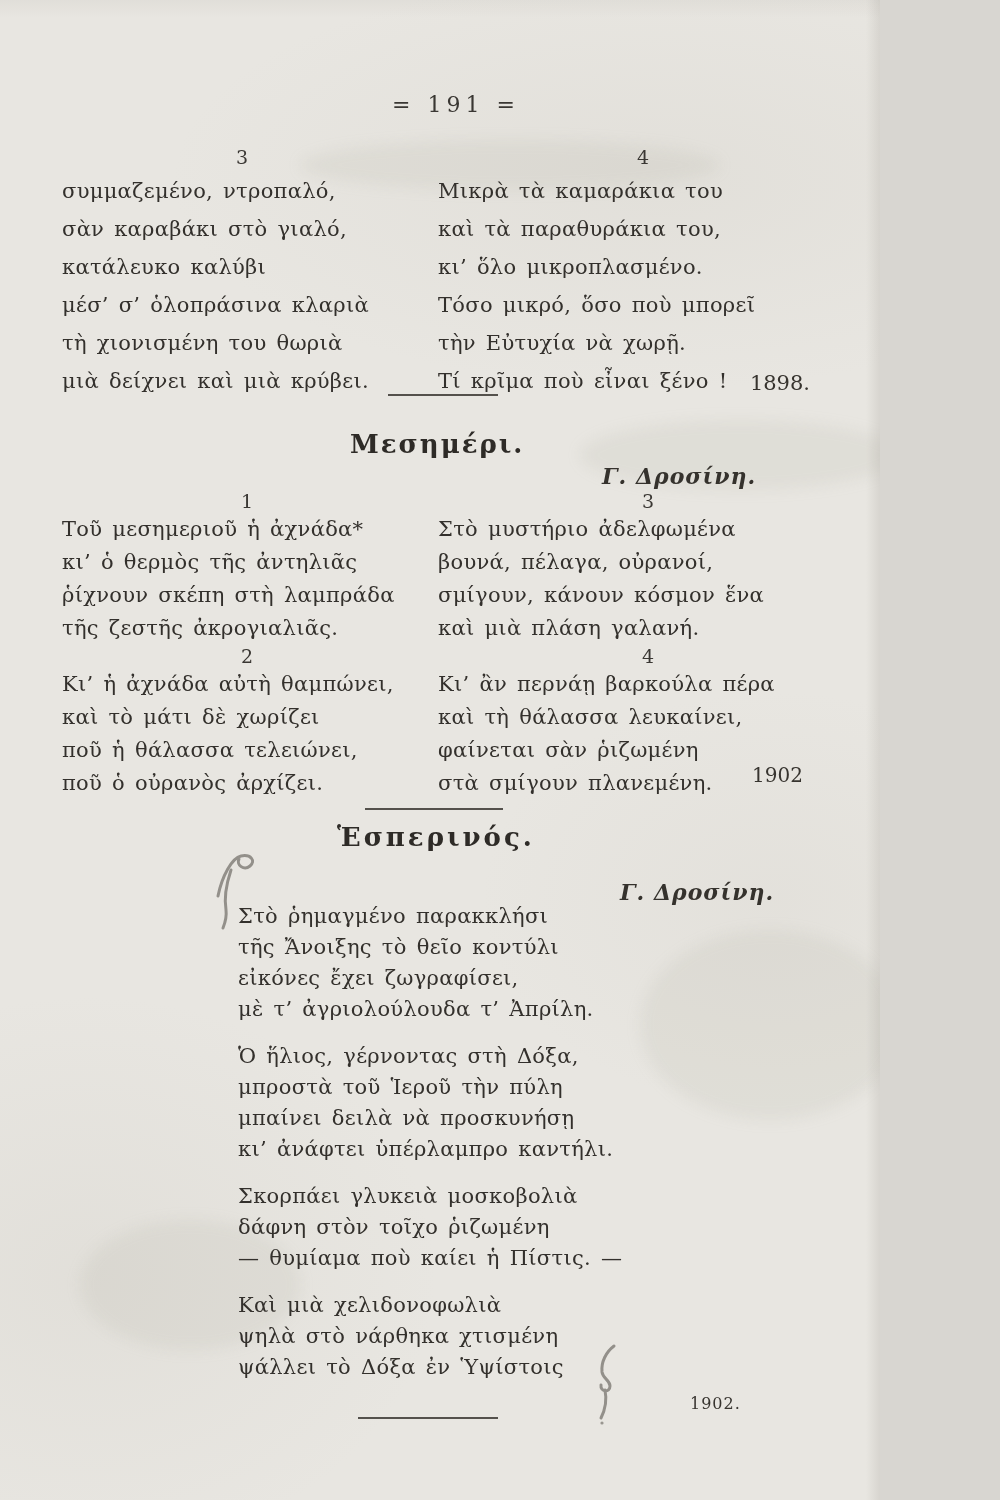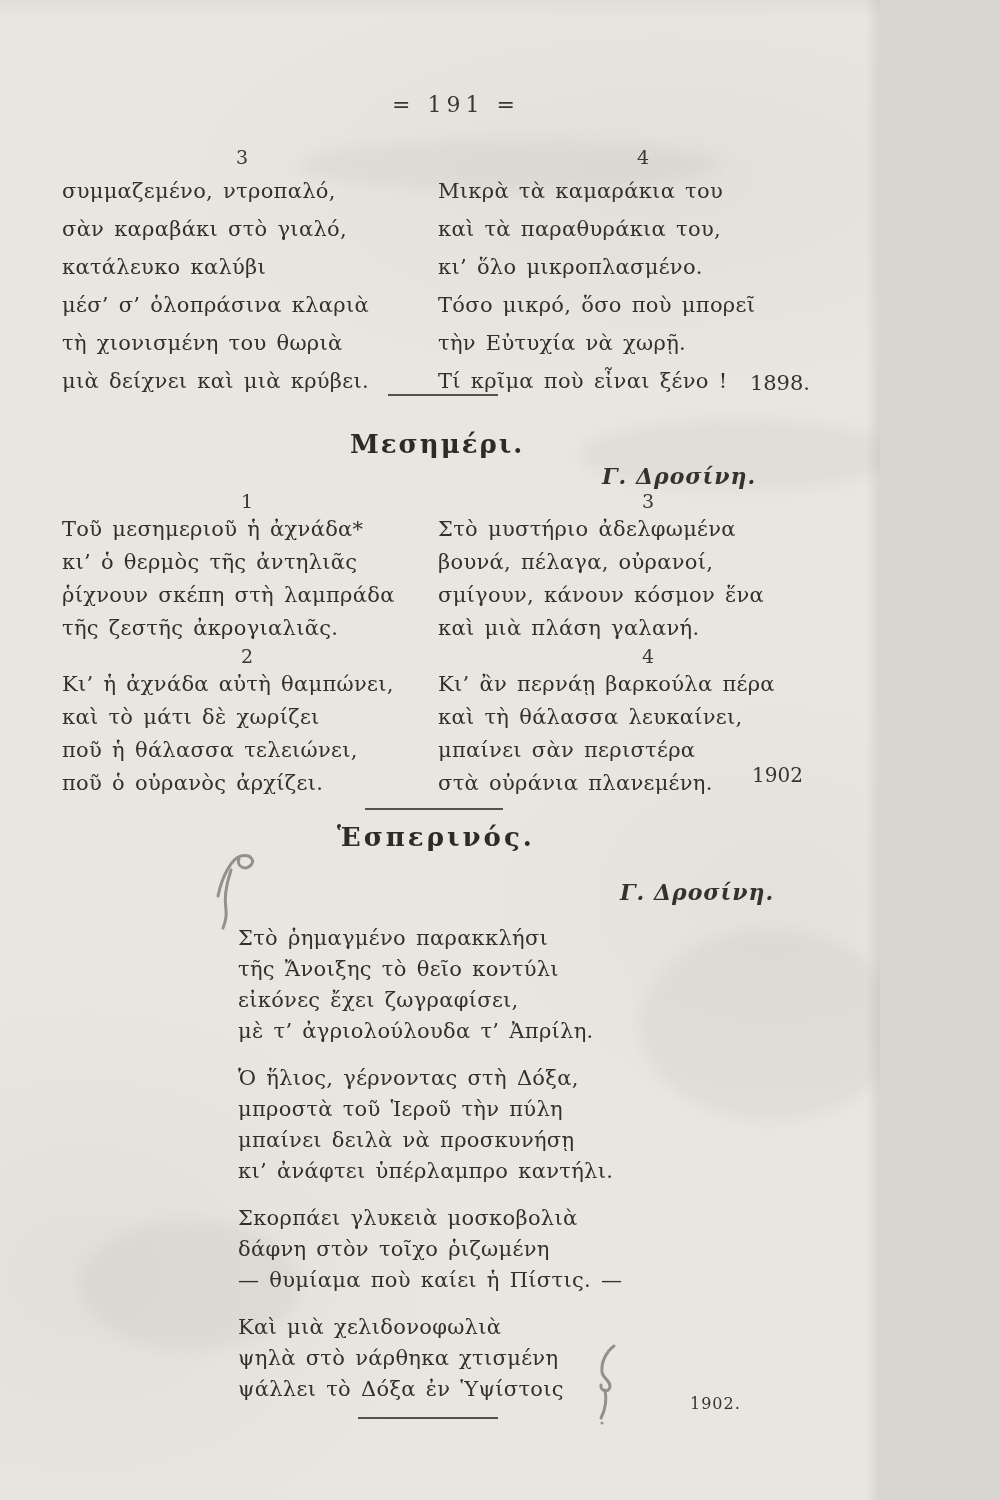--- a/index.html
+++ b/index.html
@@ -17,21 +17,21 @@
   }
   .smudge{position:absolute; border-radius:50%; background:rgba(168,163,152,.12); filter:blur(7px);}
   .pageno{position:absolute; left:0; top:92px; width:912px; text-align:center;
           font-size:22px; letter-spacing:5px; color:#3a3733;}
   .col{position:absolute;}
   .stanza-no{text-align:center; font-size:19px; height:26px; color:#3a3733;}
   .p2 .stanza-no{height:23px;}
   .line{white-space:nowrap; letter-spacing:.3px; word-spacing:3px;}
   .p1 .line{font-size:21px; line-height:38px;}
   .p2 .line{font-size:21px; line-height:33px;}
-  .p3{position:absolute; left:238px; top:923px;}
+  .p3{position:absolute; left:238px; top:901px;}
   .p3 .line{font-size:21px; line-height:31px;}
   .p3 .stanza{margin-bottom:16px;}
   .title{position:absolute; font-weight:bold; font-size:26px; letter-spacing:2px; color:#2e2b27;}
   .title-esp{left:337px; top:822px; font-size:26px; letter-spacing:3px;}
   .title-mes{left:350px; top:429px;}
   .author{position:absolute; font-style:italic; font-weight:bold; font-size:22px; letter-spacing:1px; color:#35322d;}
   .author-mes{left:602px; top:463px;}
   .author-esp{left:620px; top:879px;}
   .year{position:absolute; font-size:21px; color:#37342f;}
   .year-1898{left:620px; top:371px; width:190px; text-align:right;}
@@ -109,22 +109,22 @@
     <div class="lines">
         <div class="line">Στὸ μυστήριο ἀδελφωμένα</div>
         <div class="line">βουνά, πέλαγα, οὐρανοί,</div>
         <div class="line">σμίγουν, κάνουν κόσμον ἕνα</div>
         <div class="line">καὶ μιὰ πλάση γαλανή.</div>
       </div>
     <div class="stanza-no">4</div>
     <div class="lines">
         <div class="line">Κι’ ἂν περνάῃ βαρκούλα πέρα</div>
         <div class="line">καὶ τὴ θάλασσα λευκαίνει,</div>
-        <div class="line">μπαίνει σὰν περιστέρα</div>
-        <div class="line">στὰ οὐράνια πλανεμένη.</div>
+        <div class="line">φαίνεται σὰν ῥιζωμένη</div>
+        <div class="line">στὰ σμίγουν πλανεμένη.</div>
       </div>
   </section>
 
   <div class="year year-1902a">1902</div>
 
   <div class="rule rule2"></div>
 
   <h2 class="title title-esp" style="margin:0;">Ἑσπερινός.</h2>
   <div class="author author-esp">Γ. Δροσίνη.</div>
 

